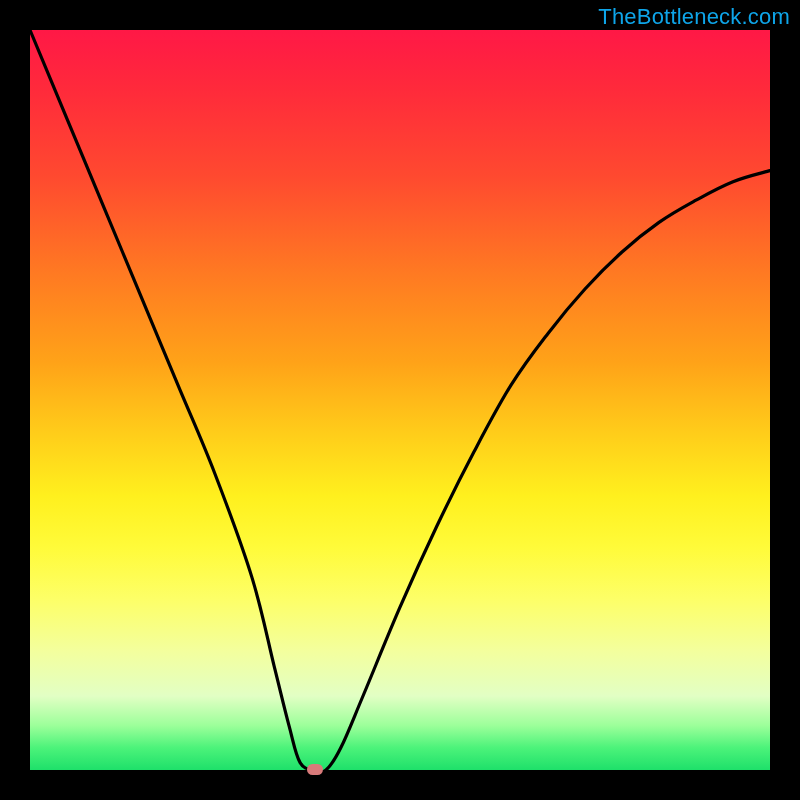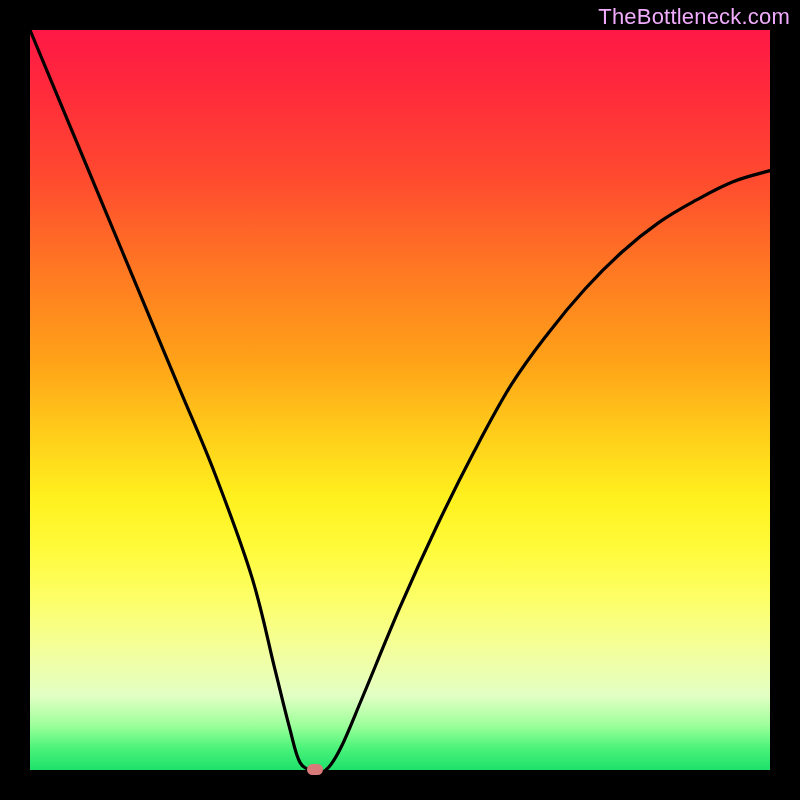--- a/index.html
+++ b/index.html
@@ -39,21 +39,21 @@
       #e2ffc4 90%,
       #9cff9a 94%,
       #4cf37a 97%,
       #1ee06a 100%
     );
   }
   .watermark {
     position: absolute;
     top: 4px;
     right: 10px;
-    color: #f0abfc;
+    color: #0ea5e9;
     font-size: 22px;
     letter-spacing: 0.2px;
     font-weight: 500;
     user-select: none;
   }
   svg.curve {
     position: absolute;
     left: 0;
     top: 0;
     width: 740px;

